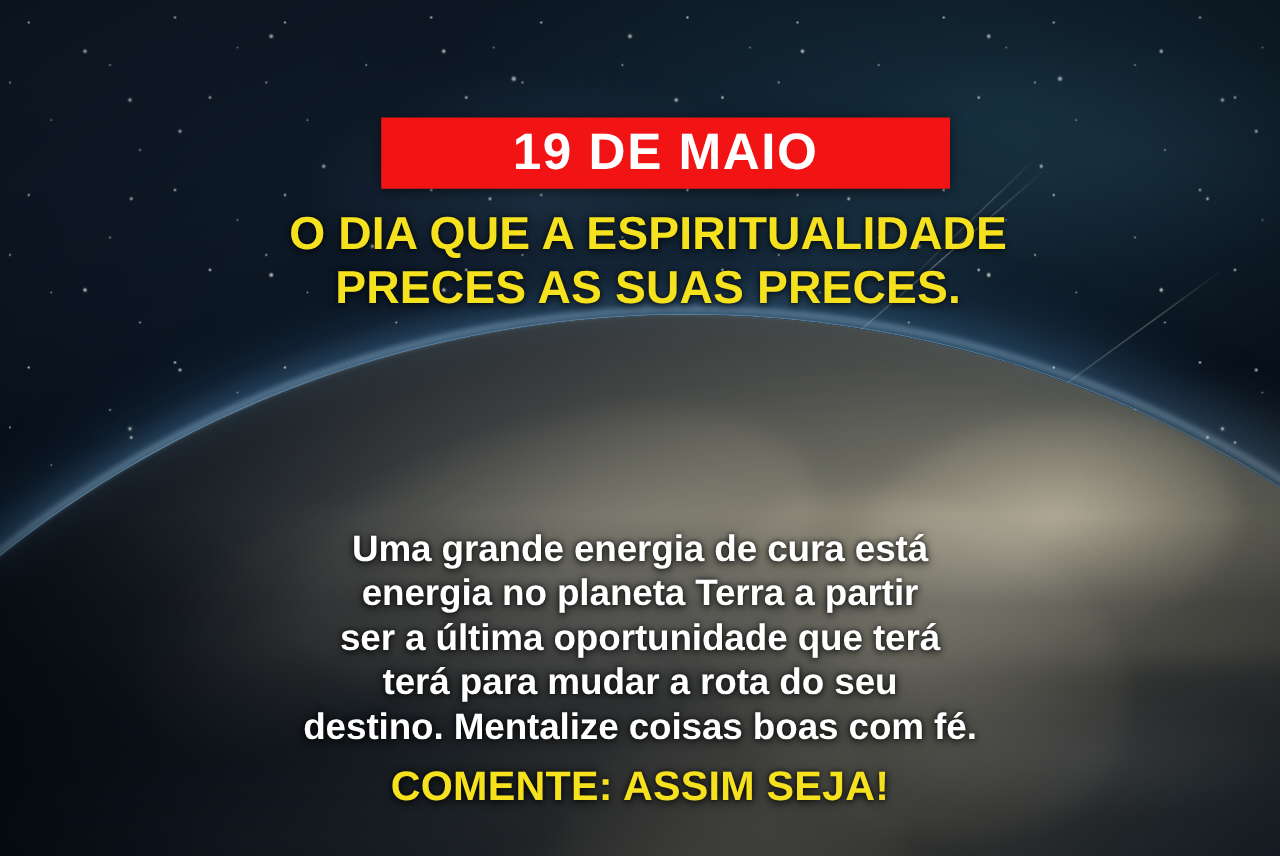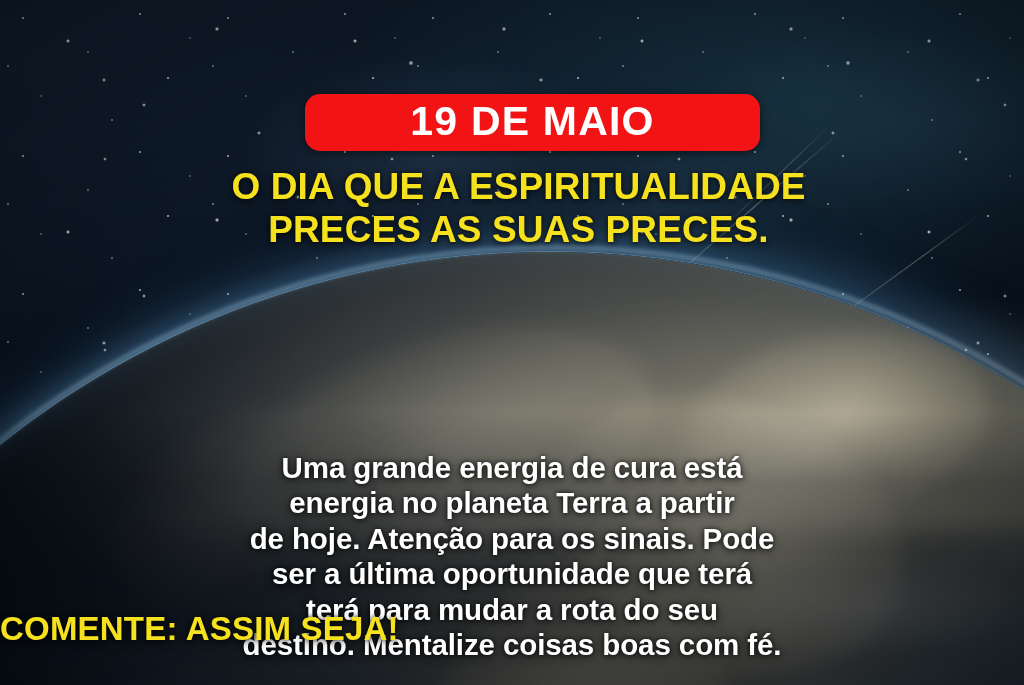--- a/index.html
+++ b/index.html
@@ -244,21 +244,20 @@
     position: absolute;
     left: 305px;
     top: 94px;
     width: 455px;
     height: 57px;
     background: #f21414;
     display: flex;
     align-items: center;
     justify-content: center;
     box-shadow: 0 2px 10px rgba(0,0,0,.55);
-    border-radius: 15px;
   }
   .date-banner span {
     color: #ffffff;
     font-size: 41px;
     font-weight: 700;
     letter-spacing: 1.2px;
     line-height: 1;
     white-space: nowrap;
     transform: translateY(-1px);
   }
@@ -278,39 +277,39 @@
       0 0 3px rgba(0,0,0,.55),
       0 2px 7px rgba(0,0,0,.65);
     margin-left: 13px;
   }
   .headline .ln { display: block; white-space: nowrap; }
 
   .body-copy {
     position: absolute;
     left: 0;
     right: 0;
-    top: 450px;
+    top: 422px;
     text-align: center;
     color: #ffffff;
     font-size: 29.5px;
     font-weight: 700;
     line-height: 1.2;
     letter-spacing: -.1px;
     text-shadow:
       0 0 4px rgba(0,0,0,.72),
       0 2px 8px rgba(0,0,0,.68);
   }
   .body-copy .ln { display: block; white-space: nowrap; }
 
   .cta {
     position: absolute;
     left: 0;
     right: 0;
     top: 612px;
-    text-align: left;
+    text-align: center;
     color: #f5e11e;
     font-size: 33px;
     font-weight: 700;
     letter-spacing: .2px;
     line-height: 1;
     text-shadow:
       0 0 4px rgba(0,0,0,.70),
       0 2px 8px rgba(0,0,0,.70);
     white-space: nowrap;
   }
@@ -358,21 +357,20 @@
     </div>
 
     <div class="headline">
       <span class="ln">O DIA QUE A ESPIRITUALIDADE</span>
       <span class="ln">PRECES AS SUAS PRECES.</span>
     </div>
 
     <div class="body-copy">
       <span class="ln">Uma grande energia de cura está</span>
       <span class="ln">energia no planeta Terra a partir</span>
-      <span class="ln">de hoje. Atenção para os sinais. Pode</span>
       <span class="ln">ser a última oportunidade que terá</span>
       <span class="ln">terá para mudar a rota do seu</span>
       <span class="ln">destino. Mentalize coisas boas com fé.</span>
     </div>
 
     <div class="cta">COMENTE: ASSIM SEJA!</div>
 
   </div>
 </div>
 

